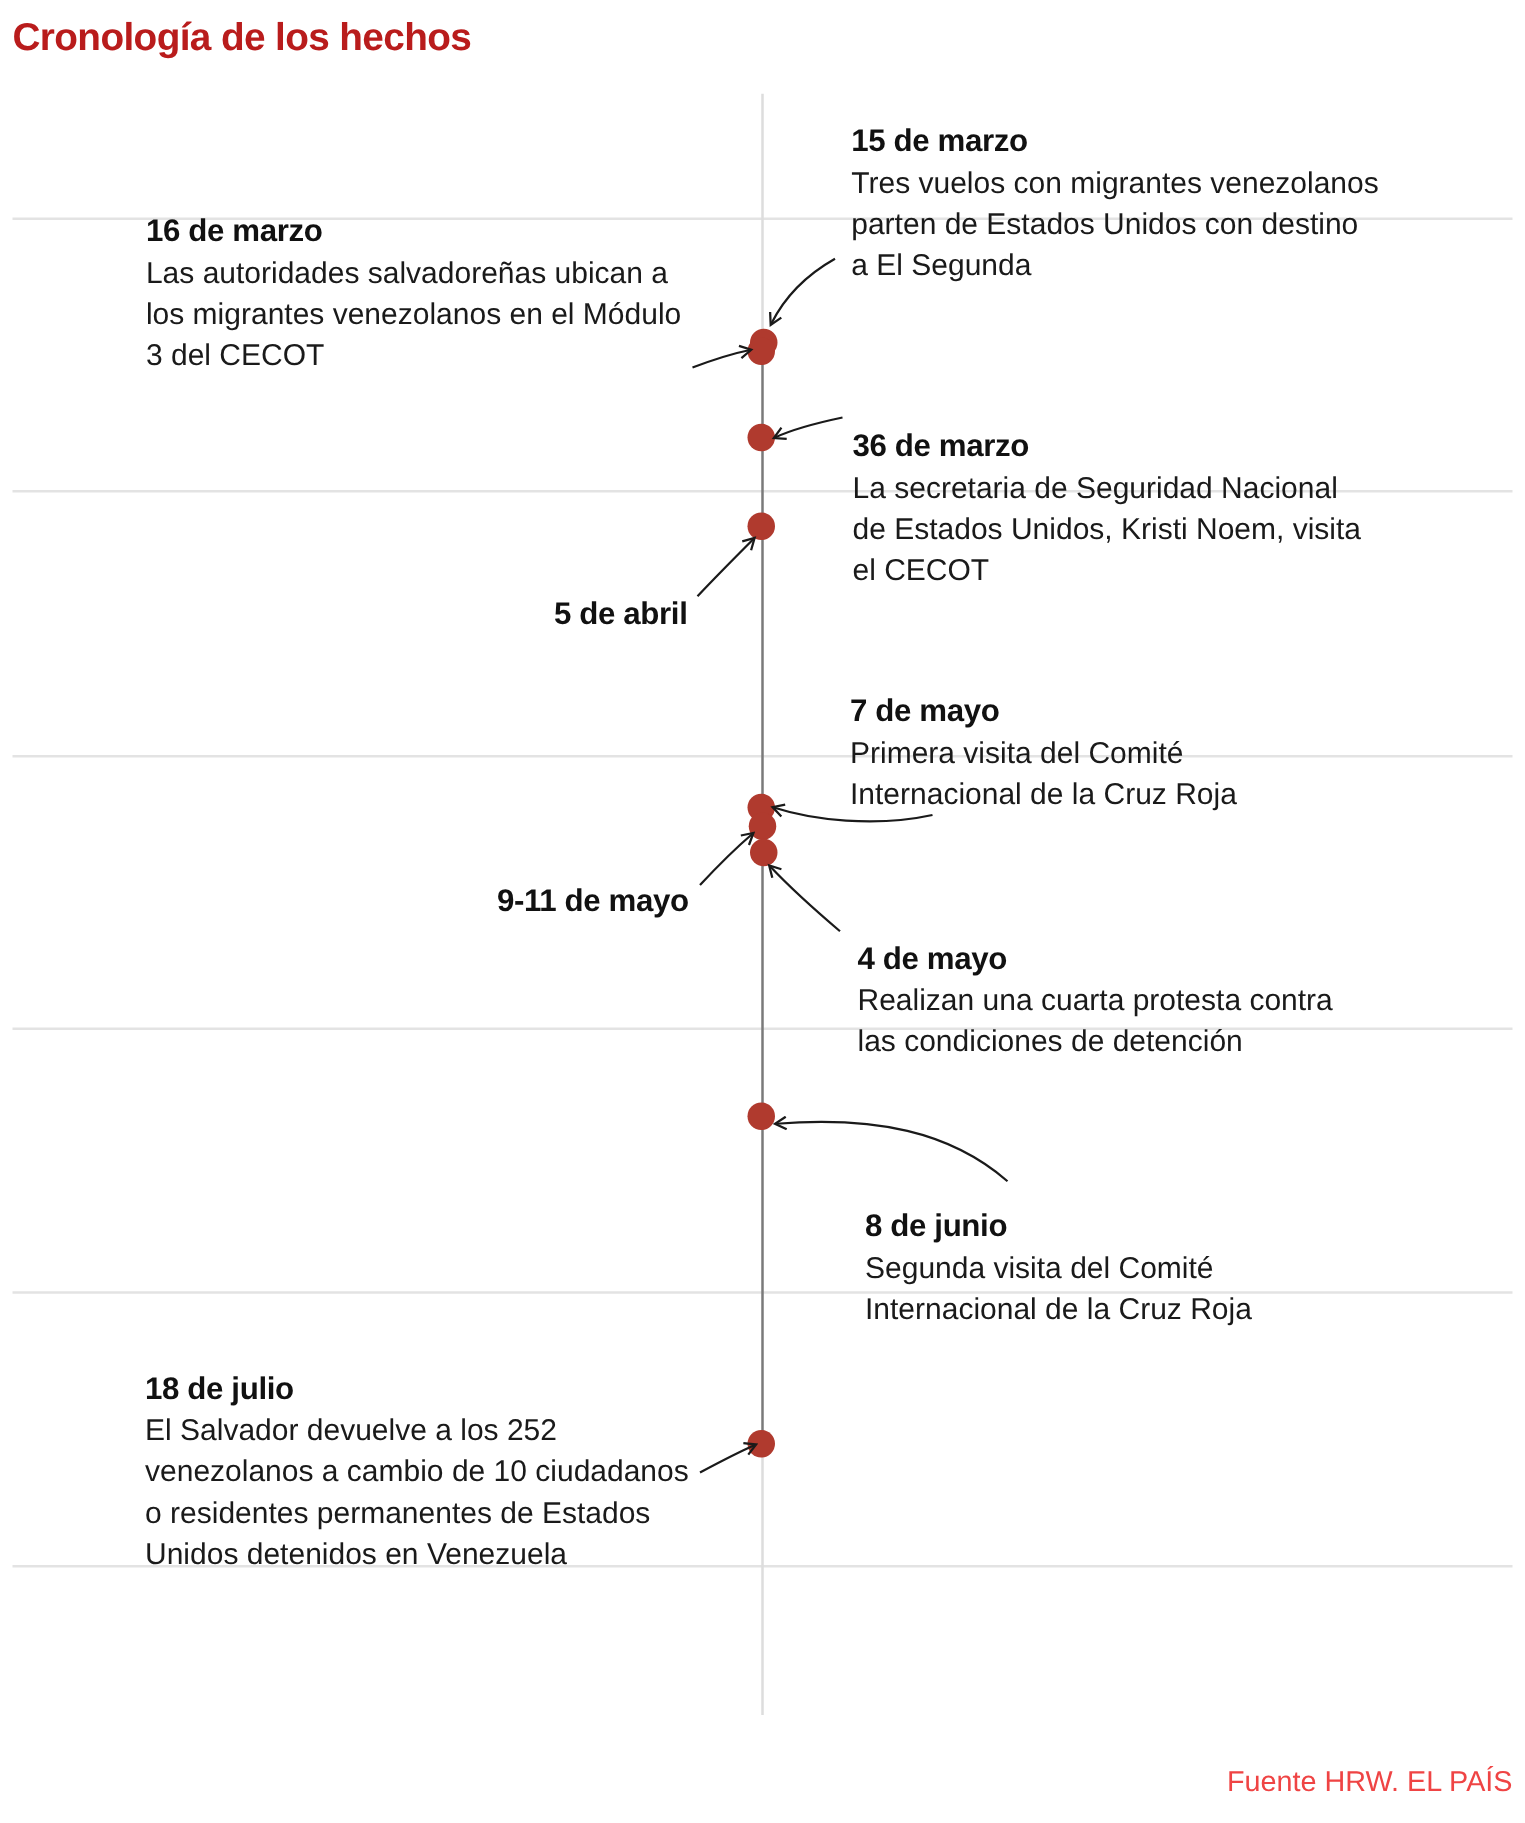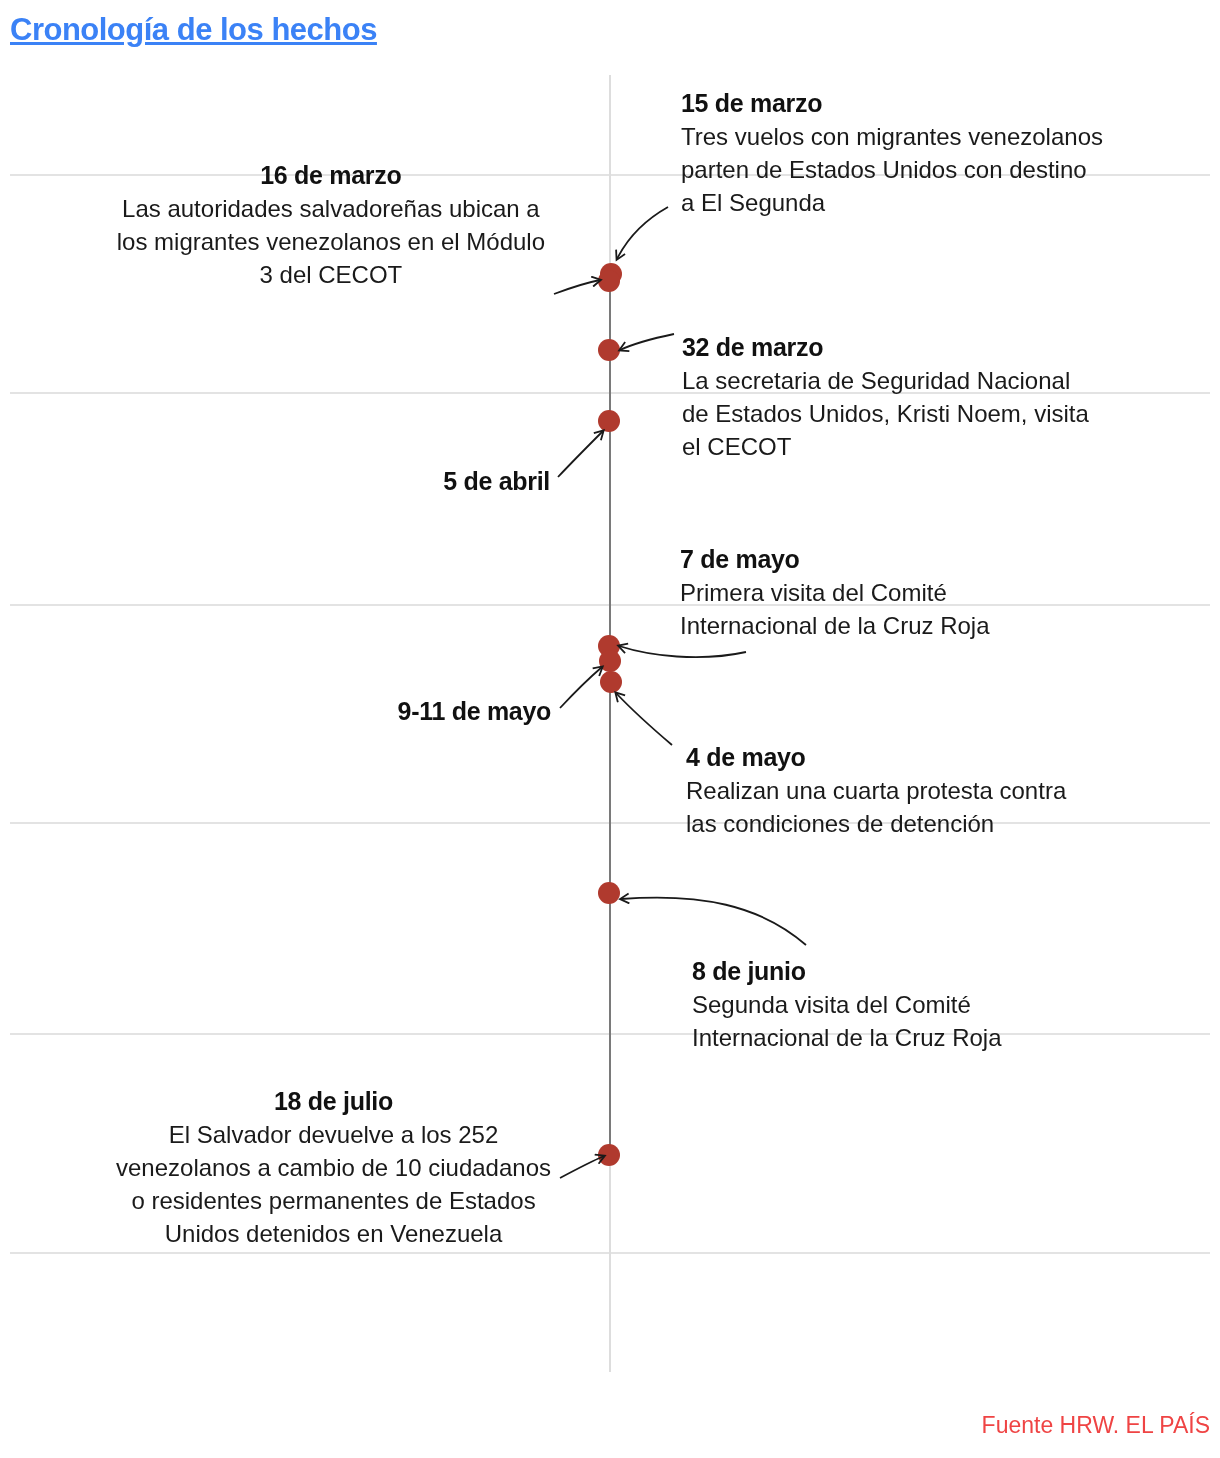--- a/index.html
+++ b/index.html
@@ -1,22 +1,22 @@
 <!DOCTYPE html>
 <html><head>
 <meta charset="utf-8">
 <style>
   html, body { margin: 0; padding: 0; background: #ffffff; }
   body { width: 1220px; height: 1458px; position: relative; overflow: hidden;
          font-family: "Liberation Sans", sans-serif; color: #1a1a1a; }
   .title { position: absolute; left: 10px; top: 12px; font-size: 31px; font-weight: bold;
-           letter-spacing: -0.5px; color: #3b82f6; text-decoration: underline; }
+           letter-spacing: -0.5px; color: #b91c1c; }
   svg.canvas { position: absolute; left: 0; top: 0; }
-  .event { position: absolute; font-size: 24px; line-height: 33px; color: #1a1a1a; }
-  .event.left { text-align: center; }
+  .event { position: absolute; font-size: 24px; line-height: 33px; color: #1a1a1a; margin-top: 10px; }
+  .event.left { text-align: left; }
   .event.right { text-align: left; }
   .event .date { font-weight: bold; font-size: 25px; color: #111; display: block; letter-spacing: -0.3px; }
   .event .desc { display: block; white-space: pre-line; }
   .source { position: absolute; right: 10px; top: 1412px; font-size: 23px; color: #ef4444; }
 </style>
 </head>
 <body>
 
 <div class="title">Cronología de los hechos</div>
 
@@ -73,21 +73,21 @@
 </div>
 
 <div class="event left" style="right:675px; top:159px;">
   <span class="date">16 de marzo</span>
   <span class="desc">Las autoridades salvadoreñas ubican a
 los migrantes venezolanos en el Módulo
 3 del CECOT</span>
 </div>
 
 <div class="event right" style="left:682px; top:331px;">
-  <span class="date">32 de marzo</span>
+  <span class="date">36 de marzo</span>
   <span class="desc">La secretaria de Seguridad Nacional
 de Estados Unidos, Kristi Noem, visita
 el CECOT</span>
 </div>
 
 <div class="event left" style="right:670px; top:465px;">
   <span class="date">5 de abril</span>
 </div>
 
 <div class="event right" style="left:680px; top:543px;">

